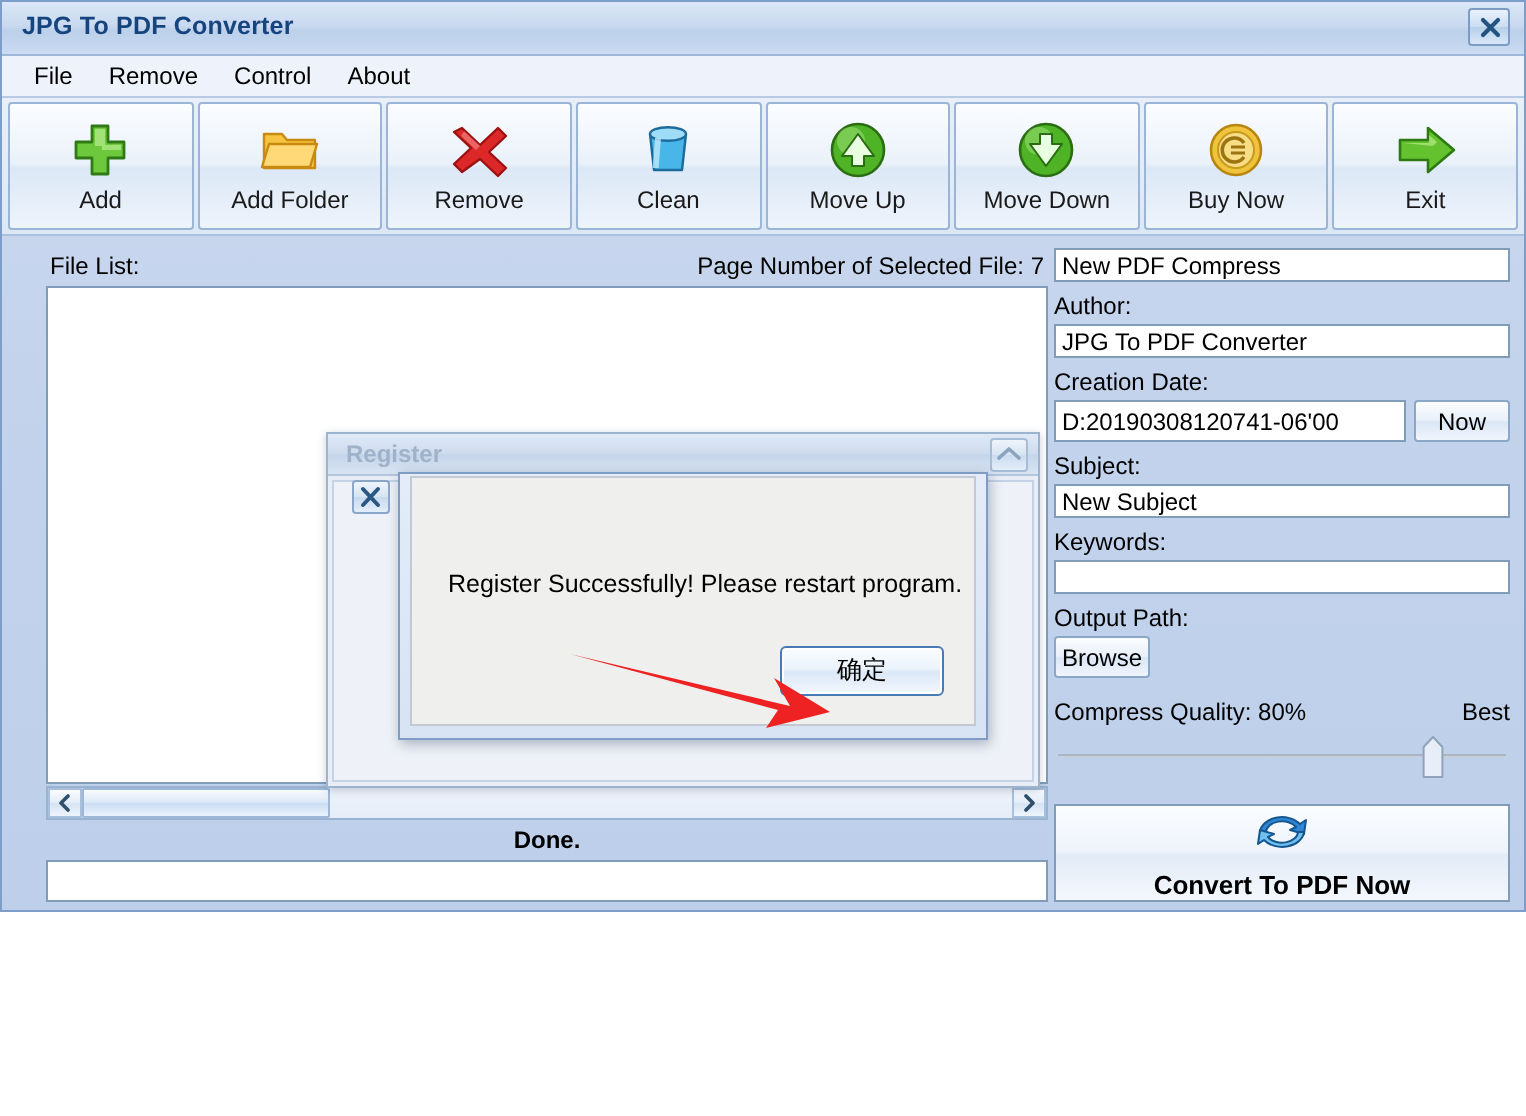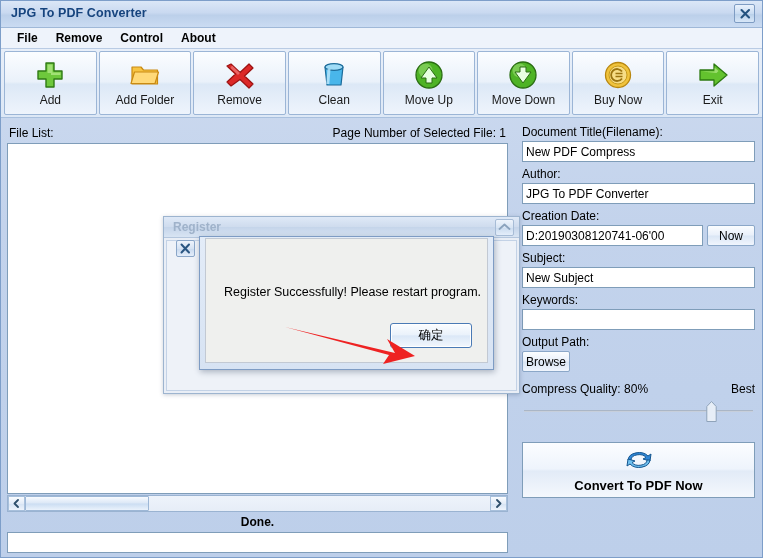--- a/index.html
+++ b/index.html
@@ -8,21 +8,21 @@
     width: 763px; height: 558px;
     overflow: hidden;
     font-family: "Liberation Sans", sans-serif;
     background: #ffffff;
   }
 
   
   #app-window {
     position: absolute;
     left: 0; top: 0;
-    width: 763px; height: 558px;
+    width: 763px; height: 456px;
     background: linear-gradient(180deg,#cfdcf0 0%, #c3d3ec 40%, #bdcfea 100%);
     border: 1px solid #7d9ec9;
     display: flex;
     flex-direction: column;
   }
 
   
   #titlebar {
     height: 27px;
     position: relative;
@@ -52,21 +52,20 @@
   
   #menubar {
     height: 21px;
     flex: none;
     background: #eef3fb;
     border-bottom: 1px solid #b9cbe4;
     display: flex;
     align-items: center;
     padding-left: 8px;
     gap: 2px;
-    font-weight: bold;
   }
   .menu-item {
     font-size: 12px;
     color: #000;
     padding: 2px 8px 3px 8px;
     cursor: default;
     white-space: nowrap;
   }
 
   
@@ -96,22 +95,22 @@
     font-size: 12px;
     color: #1a1a1a;
     margin-top: 1px;
     white-space: nowrap;
   }
 
   
   #body-area {
     flex: 1 1 auto;
     display: flex;
-    padding: 6px 6px 4px 6px;
-    gap: 14px;
+    padding: 6px 6px 4px 22px;
+    gap: 3px;
     min-height: 0;
   }
 
   
   #left-pane {
     width: 501px;
     display: flex;
     flex-direction: column;
     flex: none;
   }
@@ -458,21 +457,21 @@
       <div class="tool-label">Exit</div>
     </div>
 
   </div>
 
   <div id="body-area">
 
     <div id="left-pane">
       <div id="left-header">
         <span>File List:</span>
-        <span>Page Number of Selected File: 1</span>
+        <span>Page Number of Selected File: 7</span>
       </div>
 
       <div id="filelist-box"></div>
 
       <div id="hscroll">
         <div class="scroll-arrow">
           <svg width="9" height="9" viewBox="0 0 9 9">
             <path d="M6 1 L2.5 4.5 L6 8" stroke="#2e4f6b" stroke-width="1.8" fill="none" stroke-linecap="round" stroke-linejoin="round"></path>
           </svg>
         </div>
@@ -486,21 +485,20 @@
         </div>
       </div>
 
       <div id="status-line">Done.</div>
 
       <div id="progress-bar"></div>
     </div>
 
     <div id="right-pane">
 
-      <div class="fld-label">Document Title(Filename):</div>
       <div class="txt-input">New PDF Compress</div>
 
       <div class="fld-label">Author:</div>
       <div class="txt-input">JPG To PDF Converter</div>
 
       <div class="fld-label">Creation Date:</div>
       <div class="row-with-btn">
         <div class="txt-input">D:20190308120741-06'00</div>
         <div class="small-btn">Now</div>
       </div>

